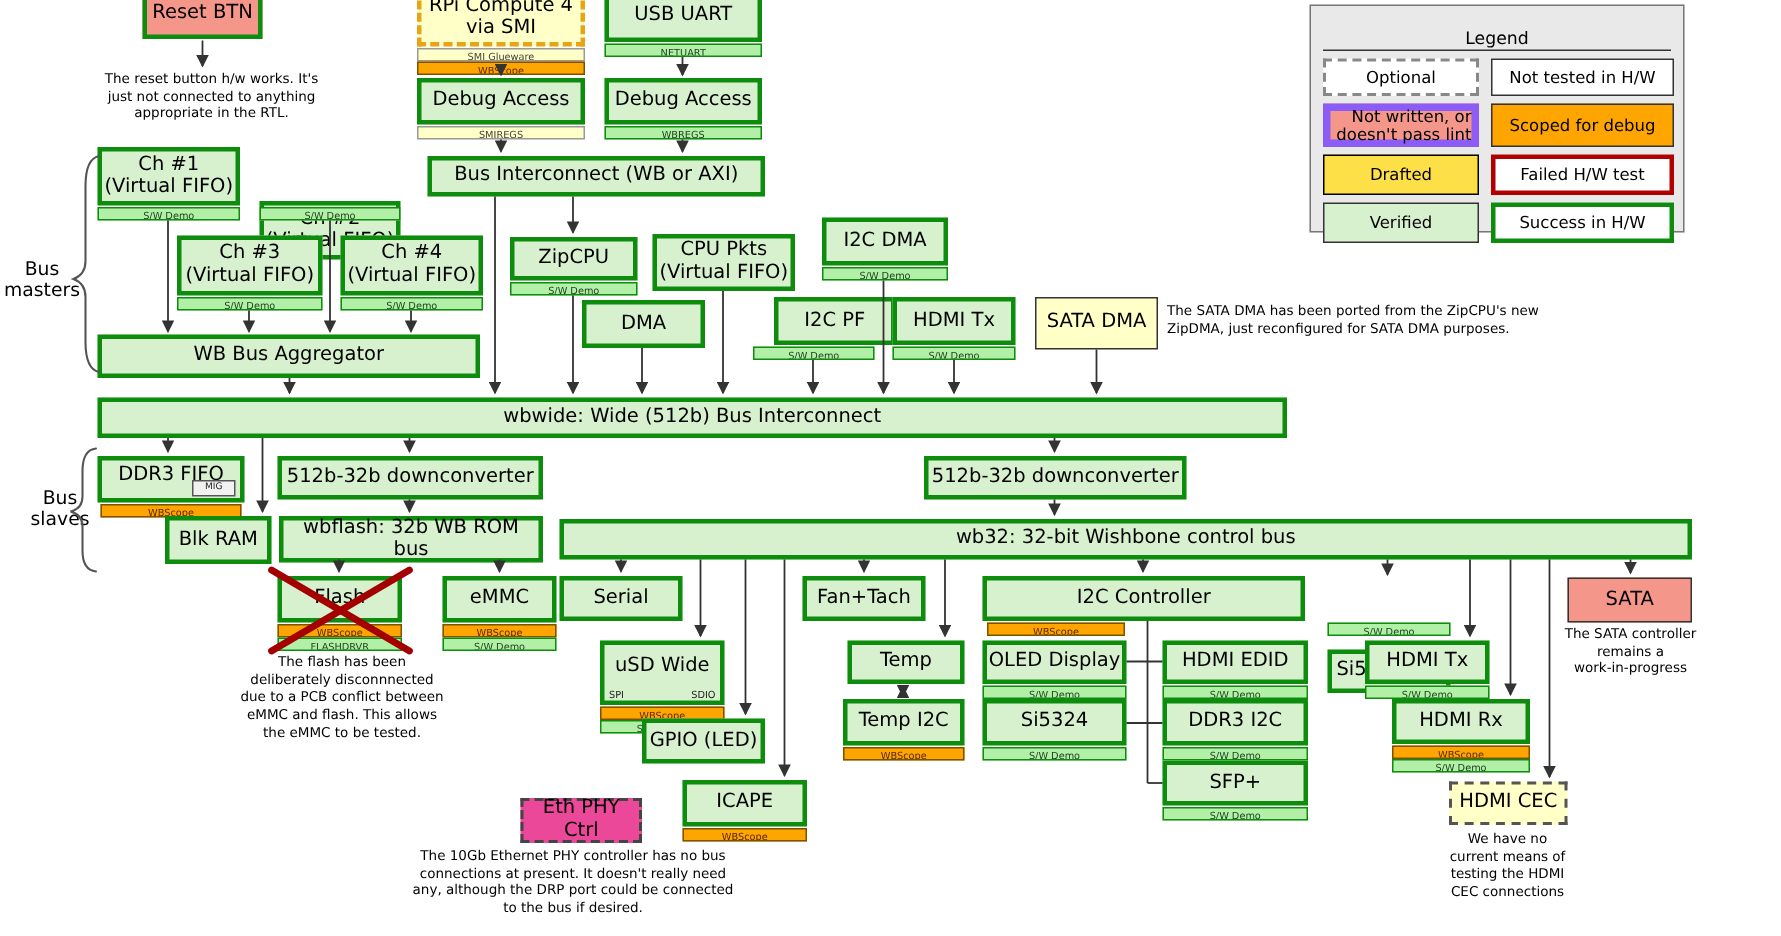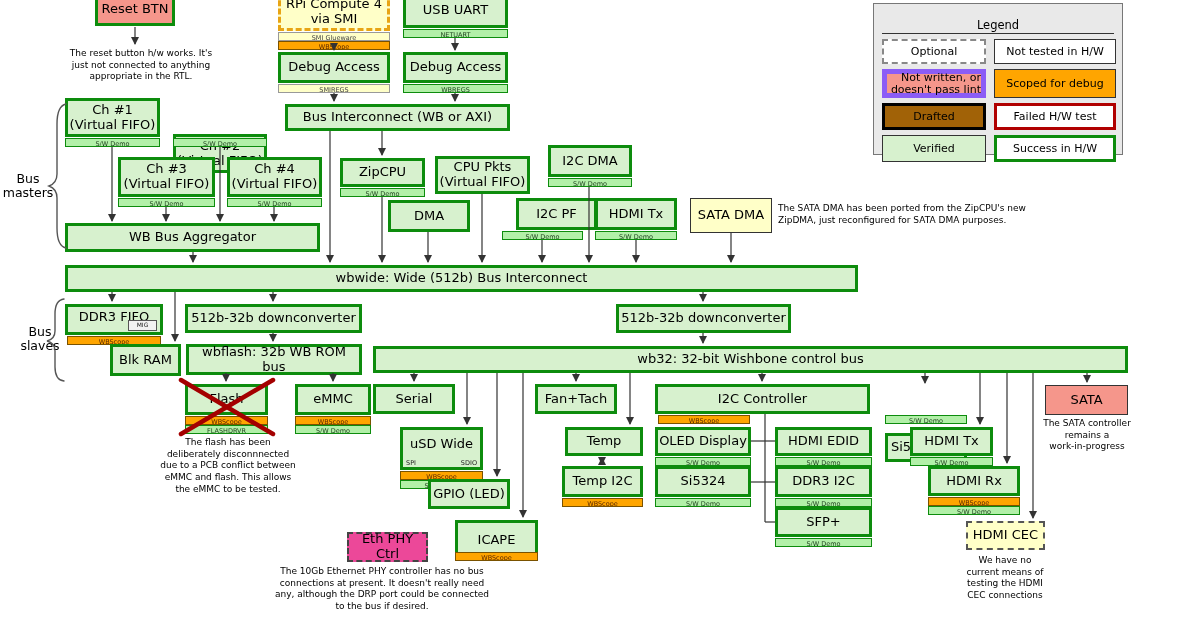--- a/index.html
+++ b/index.html
@@ -28,21 +28,21 @@
           background:#e9e9e9;border:1.5px solid #777;padding:14px 8px 5px 8px;z-index:1;}
   .ltitle{font-size:11.5px;text-align:center;border-bottom:1px solid #333;padding-bottom:1px;margin-bottom:5px;}
   .lgrid{display:grid;grid-template-columns:104px 122px;column-gap:8px;row-gap:5px;
          grid-template-rows:25px 29px 27px 27px;}
   .litem{box-sizing:border-box;display:flex;align-items:center;justify-content:center;
          text-align:center;font-size:11px;line-height:1.05;background:#fff;}
   .litem.opt{border:2px dashed #888;}
   .litem.ntw{border:1px solid #333;}
   .litem.pnk{border:5px solid #8b5cf6;background:#f5968b;text-align:right;}
   .litem.org{border:1px solid #333;background:#ffa500;}
-  .litem.yel{border:3px solid #000000;background:#a16207;}
+  .litem.yel{border:1px solid #000000;background:#fde047;}
   .litem.fail{border:3px solid #b00000;}
   .litem.ver{border:1px solid #333;background:#d7f1ce;}
   .litem.succ{border:3px solid #0d8c0d;}
   svg#wires{position:absolute;left:0;top:0;z-index:2;pointer-events:none;}
 </style>
 </head>
 <body>
 
 <div id="canvas">
 
@@ -182,21 +182,21 @@
   <div class="box" style="left:400px;top:427px;width:83px;height:43px;">
     <span style="margin-bottom:8px;">uSD Wide</span>
     <span class="corner" style="left:3px;">SPI</span>
     <span class="corner" style="right:3px;">SDIO</span>
   </div>
   <div class="tag org" style="left:400px;top:471px;width:83px;">WBScope</div>
   <div class="tag" style="left:400px;top:480px;width:83px;">S/W Demo</div>
   <div class="box" style="left:428px;top:479px;width:82px;height:30px;">
       <span>GPIO (LED)</span>
     </div>
-  <div class="box" style="left:455px;top:520px;width:83px;height:41px;">
+  <div class="box" style="left:455px;top:520px;width:83px;height:31px;">
       <span>ICAPE</span>
     </div>
   <div class="tag org" style="left:455px;top:552px;width:83px;">WBScope</div>
   <div class="box ethphy" style="left:347px;top:532px;width:81px;height:30px;">
       <span>Eth PHY Ctrl</span>
     </div>
   <div class="note" style="left:262px;top:566px;width:240px;">The 10Gb Ethernet PHY controller has no bus
 connections at present.  It doesn't really need
 any, although the DRP port could be connected
 to the bus if desired.</div>

